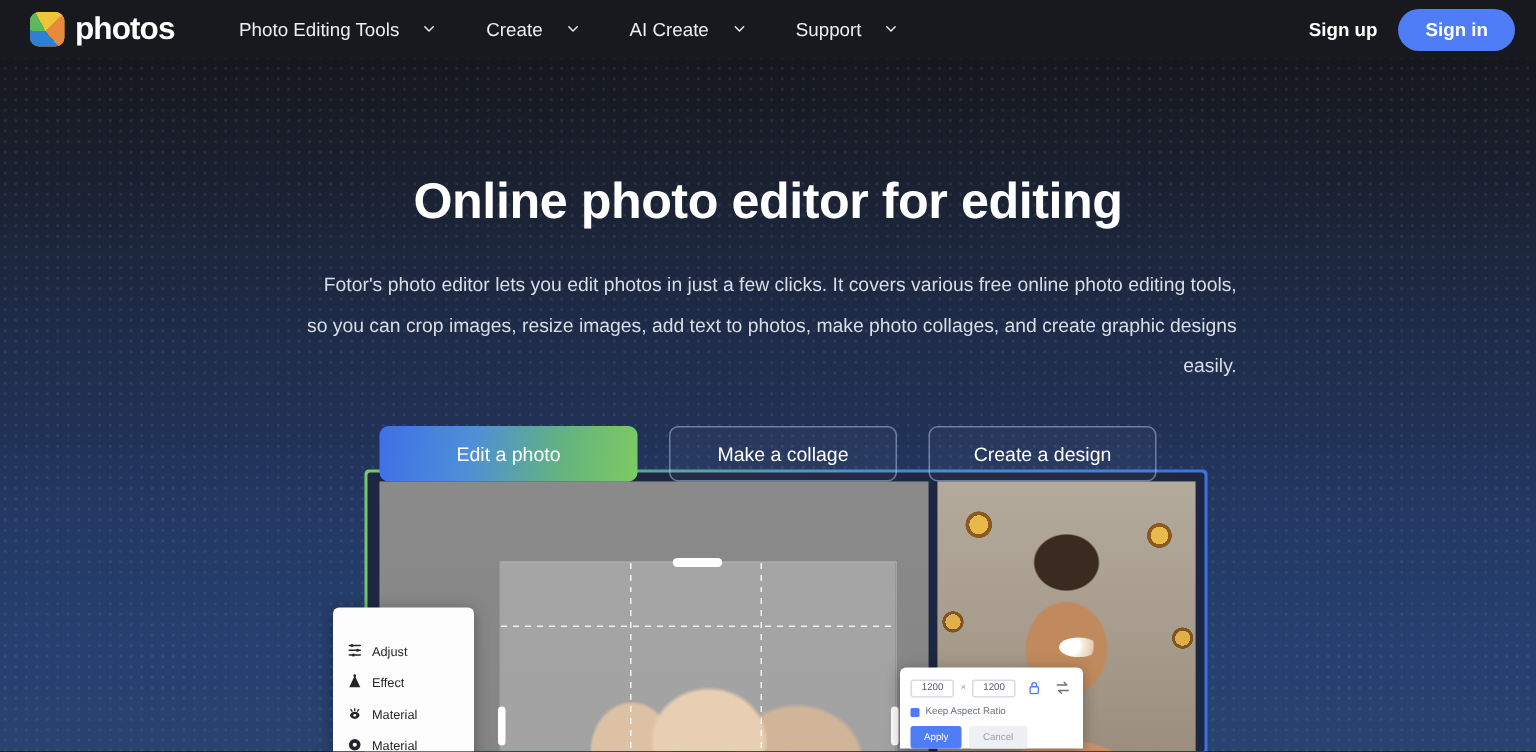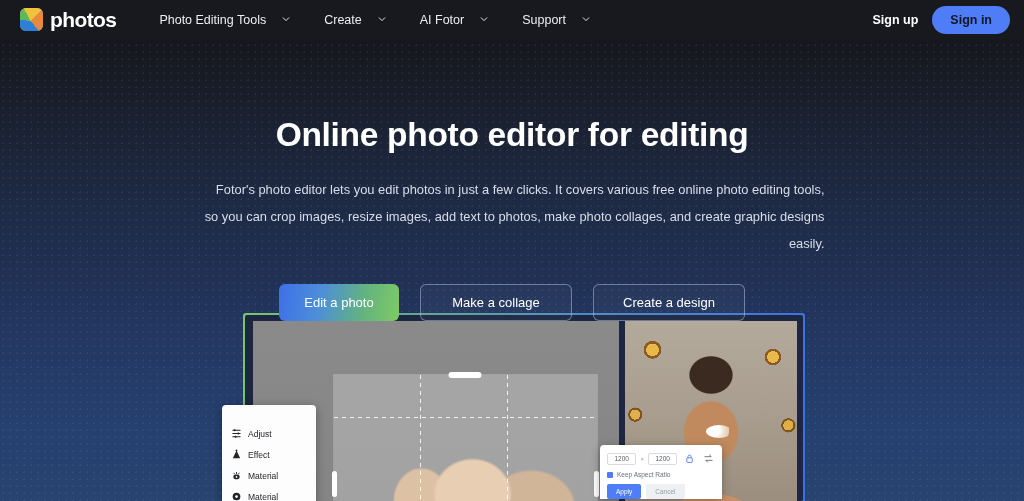--- a/index.html
+++ b/index.html
@@ -62,21 +62,21 @@
   .nav-item {
     display:flex; align-items:center; gap:16px;
     font-size:12.5px; color:#eceef3;
     padding:8px 17px; cursor:pointer; white-space:nowrap;
   }
   .chev { width:8px; height:8px; display:inline-block; position:relative; top:-1px; }
   .chev svg{display:block;}
   .nav-right { margin-left:auto; display:flex; align-items:center; gap:14px; }
   .signup { font-size:12.5px; color:#fff; cursor:pointer; font-weight:bold;}
   .signin {
-    background:#4f7cf7; color:#0f172a;
+    background:#4f7cf7; color:#ffffff;
     font-size:12.5px; font-weight:bold;
     padding:7px 18px; border-radius:14px; border:none;
     cursor:pointer; font-family:inherit;
   }
 
   
   .hero { position:relative; z-index:5; text-align:center; padding-top:78px; }
   .hero h1 {
     font-size:33.5px; font-weight:bold; letter-spacing:-.3px;
     color:#fff; line-height:1.1;
@@ -93,21 +93,21 @@
     margin-top:27px;
     display:flex; justify-content:center; gap:21px;
   }
   .btn {
     height:37px; border-radius:6px;
     display:flex; align-items:center; justify-content:center;
     font-size:13px; color:#fff; cursor:pointer;
     font-family:inherit;
   }
   .btn-primary {
-    width:120px; border:none;
+    width:172px; border:none;
     background:linear-gradient(100deg,#3f6fe8 0%,#4d8fd8 35%,#63b37f 70%,#7ecb63 100%);
     font-weight:normal;
   }
   .btn-outline {
     width:152px;
     background:rgba(255,255,255,.03);
     border:1px solid rgba(190,205,235,.48);
   }
 
   
@@ -251,21 +251,21 @@
       <div class="nav-item">
         <span>Create</span>
         <span class="chev">
           <svg viewBox="0 0 10 10" width="8" height="8">
               <path d="M1.5 3.5 L5 7 L8.5 3.5" stroke="#eceef3" stroke-width="1.2" fill="none" stroke-linecap="round"></path>
             </svg>
         </span>
       </div>
 
       <div class="nav-item">
-        <span>AI Fotor</span>
+        <span>AI Create</span>
         <span class="chev">
           <svg viewBox="0 0 10 10" width="8" height="8">
               <path d="M1.5 3.5 L5 7 L8.5 3.5" stroke="#eceef3" stroke-width="1.2" fill="none" stroke-linecap="round"></path>
             </svg>
         </span>
       </div>
 
 
       <div class="nav-item">
         <span>Support</span>

